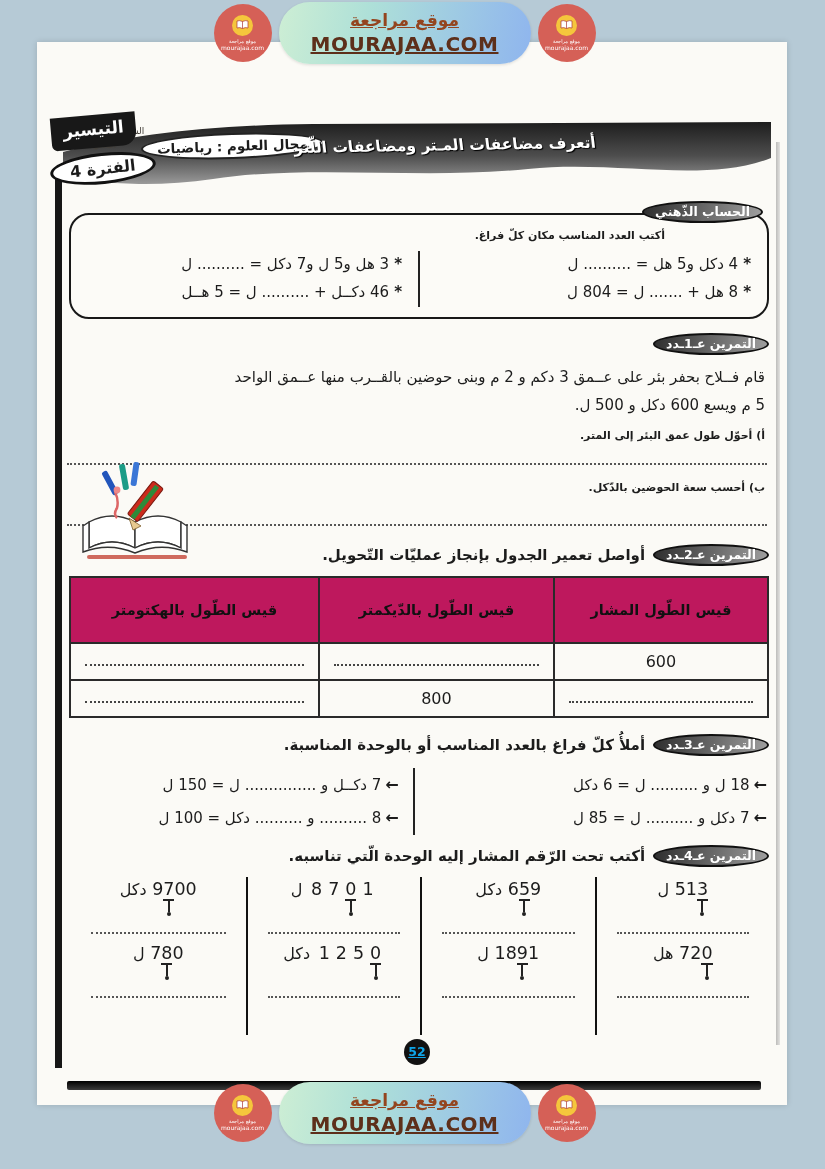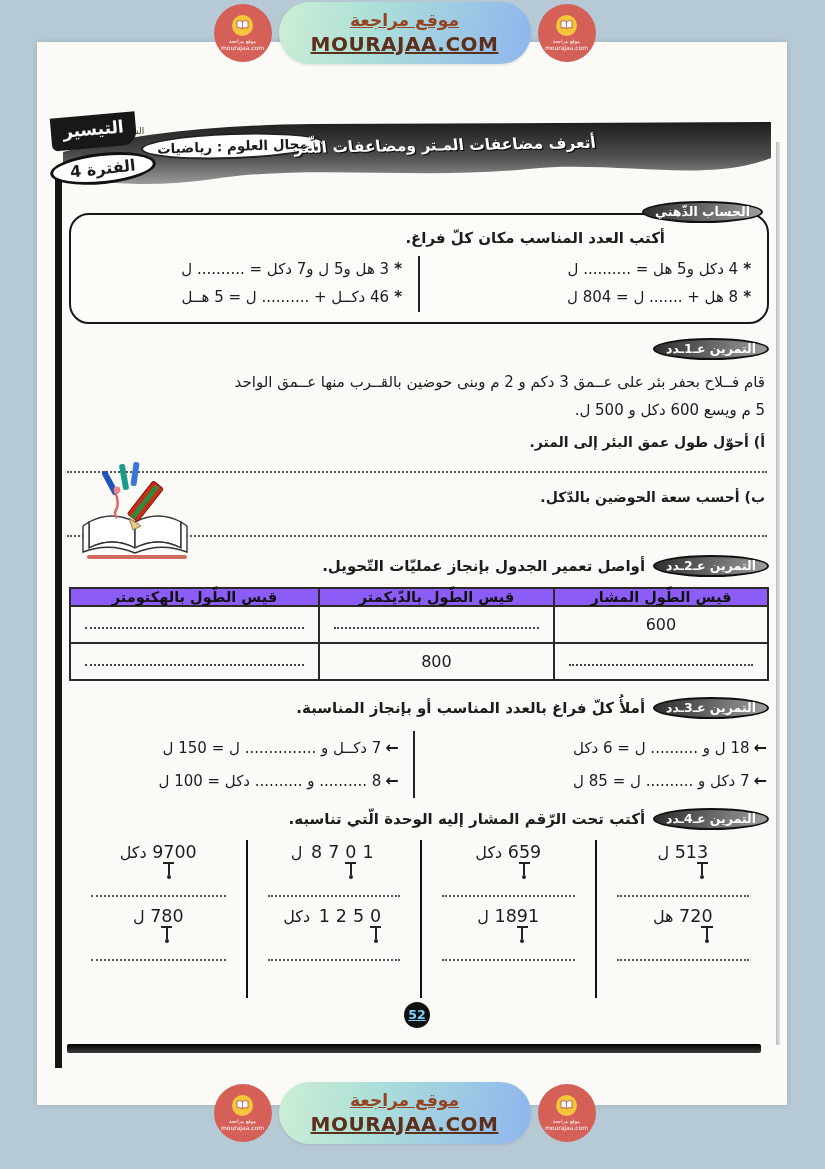--- a/index.html
+++ b/index.html
@@ -109,51 +109,51 @@
   }
 
   
   .mental-box {
     position:relative; margin:15px 2px 14px 6px;
     border:2.5px solid #181818; border-radius:20px;
     padding:14px 16px 10px; min-height:92px;
     background:#fcfbf7;
   }
   .mental-badge { position:absolute; top:-14px; right:4px; }
-  .mental-instruction { font-weight:bold; font-size:15px; margin-right:86px; }
+  .mental-instruction { font-weight:bold; font-size:11px; margin-right:86px; }
   .mental-grid {
     display:grid; grid-template-columns:1fr 2px 1fr; column-gap:16px;
     margin-top:9px; align-items:center;
   }
   .v-divider { background:#222; width:2px; height:100%; }
   .m-item { font-size:15px; line-height:1.85; white-space:nowrap; }
   .m-bullet { font-weight:bold; margin-left:5px; }
 
   .ex-row { margin:13px 2px 0; display:flex; align-items:center; gap:8px; }
   .ex-instruction { font-weight:bold; font-size:15px; }
 
   .ex1-text { margin:8px 6px 0 10px; font-size:15px; line-height:1.9; text-align:justify; }
-  .ex1-part { margin:9px 6px 0; font-weight:bold; font-size:14px; }
+  .ex1-part { margin:9px 6px 0; font-weight:bold; font-size:11px; }
 
   .dotline-full {
     border-bottom:2.5px dotted #555; height:12px; margin:11px 4px 0;
   }
 
   
   .pub-logo { position:absolute; left:14px; top:330px; width:120px; height:110px; z-index:5; }
 
   
   table.conv {
     width:calc(100% - 8px); margin:10px 2px 0 6px;
     border-collapse:collapse; direction:rtl;
     font-size:15px;
   }
   table.conv th {
-    background:#8b5cf6; border:2.5px solid #2a2a2a;
-    font-weight:bold; font-size:14.5px; padding:0 4px; color:#111;
+    background:#be185d; border:2.5px solid #2a2a2a;
+    font-weight:bold; font-size:14.5px; padding:24px 4px; color:#111;
   }
   table.conv td {
     border:2.5px solid #2a2a2a; height:37px; text-align:center;
     font-size:16px; padding:2px 14px;
   }
   .dots { border-bottom:2.5px dotted #444; height:9px; width:100%; }
 
   
   .ex3-grid {
     display:grid; grid-template-columns:1.02fr 2px 1fr; column-gap:14px;
@@ -184,21 +184,21 @@
     content:''; position:absolute; top:100%; left:50%;
     transform:translateX(-50%); width:4px; height:4px;
     background:#222; border-radius:50%;
   }
   .ex4-dotline { border-bottom:2.5px dotted #555; height:10px; margin:2px 6px 9px; }
   .unit { font-size:16px; }
 
   
   .page-circle {
     width:26px; height:26px; border-radius:50%; background:#111;
-    color:#7dd3fc; font-size:12.5px; font-weight:bold;
+    color:#0ea5e9; font-size:12.5px; font-weight:bold;
     display:flex; align-items:center; justify-content:center;
     margin:4px auto 16px;
     text-decoration:underline;
   }
   .bottom-bar {
     height:9px; margin:0 10px 0 4px;
     background:linear-gradient(180deg,#000,#3c3c3c);
     border-radius:2px;
   }
 </style>
@@ -335,21 +335,21 @@
             <td>800</td>
             <td>
               <div class="dots"></div>
             </td>
           </tr>
         </tbody>
     </table>
 
     <div class="ex-row" style="margin-top:16px">
       <span class="badge">التمرين عـ3ـدد</span>
-      <span class="ex-instruction">أملأُ كلّ فراغ بالعدد المناسب أو بإنجاز المناسبة.</span>
+      <span class="ex-instruction">أملأُ كلّ فراغ بالعدد المناسب أو بالوحدة المناسبة.</span>
     </div>
     <div class="ex3-grid">
       <div>
         <div class="ex3-item"><span class="item-arrow">←</span><span>18 ل و .......... ل = 6 دكل</span></div>
         <div class="ex3-item"><span class="item-arrow">←</span><span>7 دكل و .......... ل = 85 ل</span></div>
       </div>
       <div class="v-divider"></div>
       <div>
         <div class="ex3-item"><span class="item-arrow">←</span><span>7 دكــل و ............... ل = 150 ل</span></div>
         <div class="ex3-item"><span class="item-arrow">←</span><span>8 .......... و .......... دكل = 100 ل</span></div>

